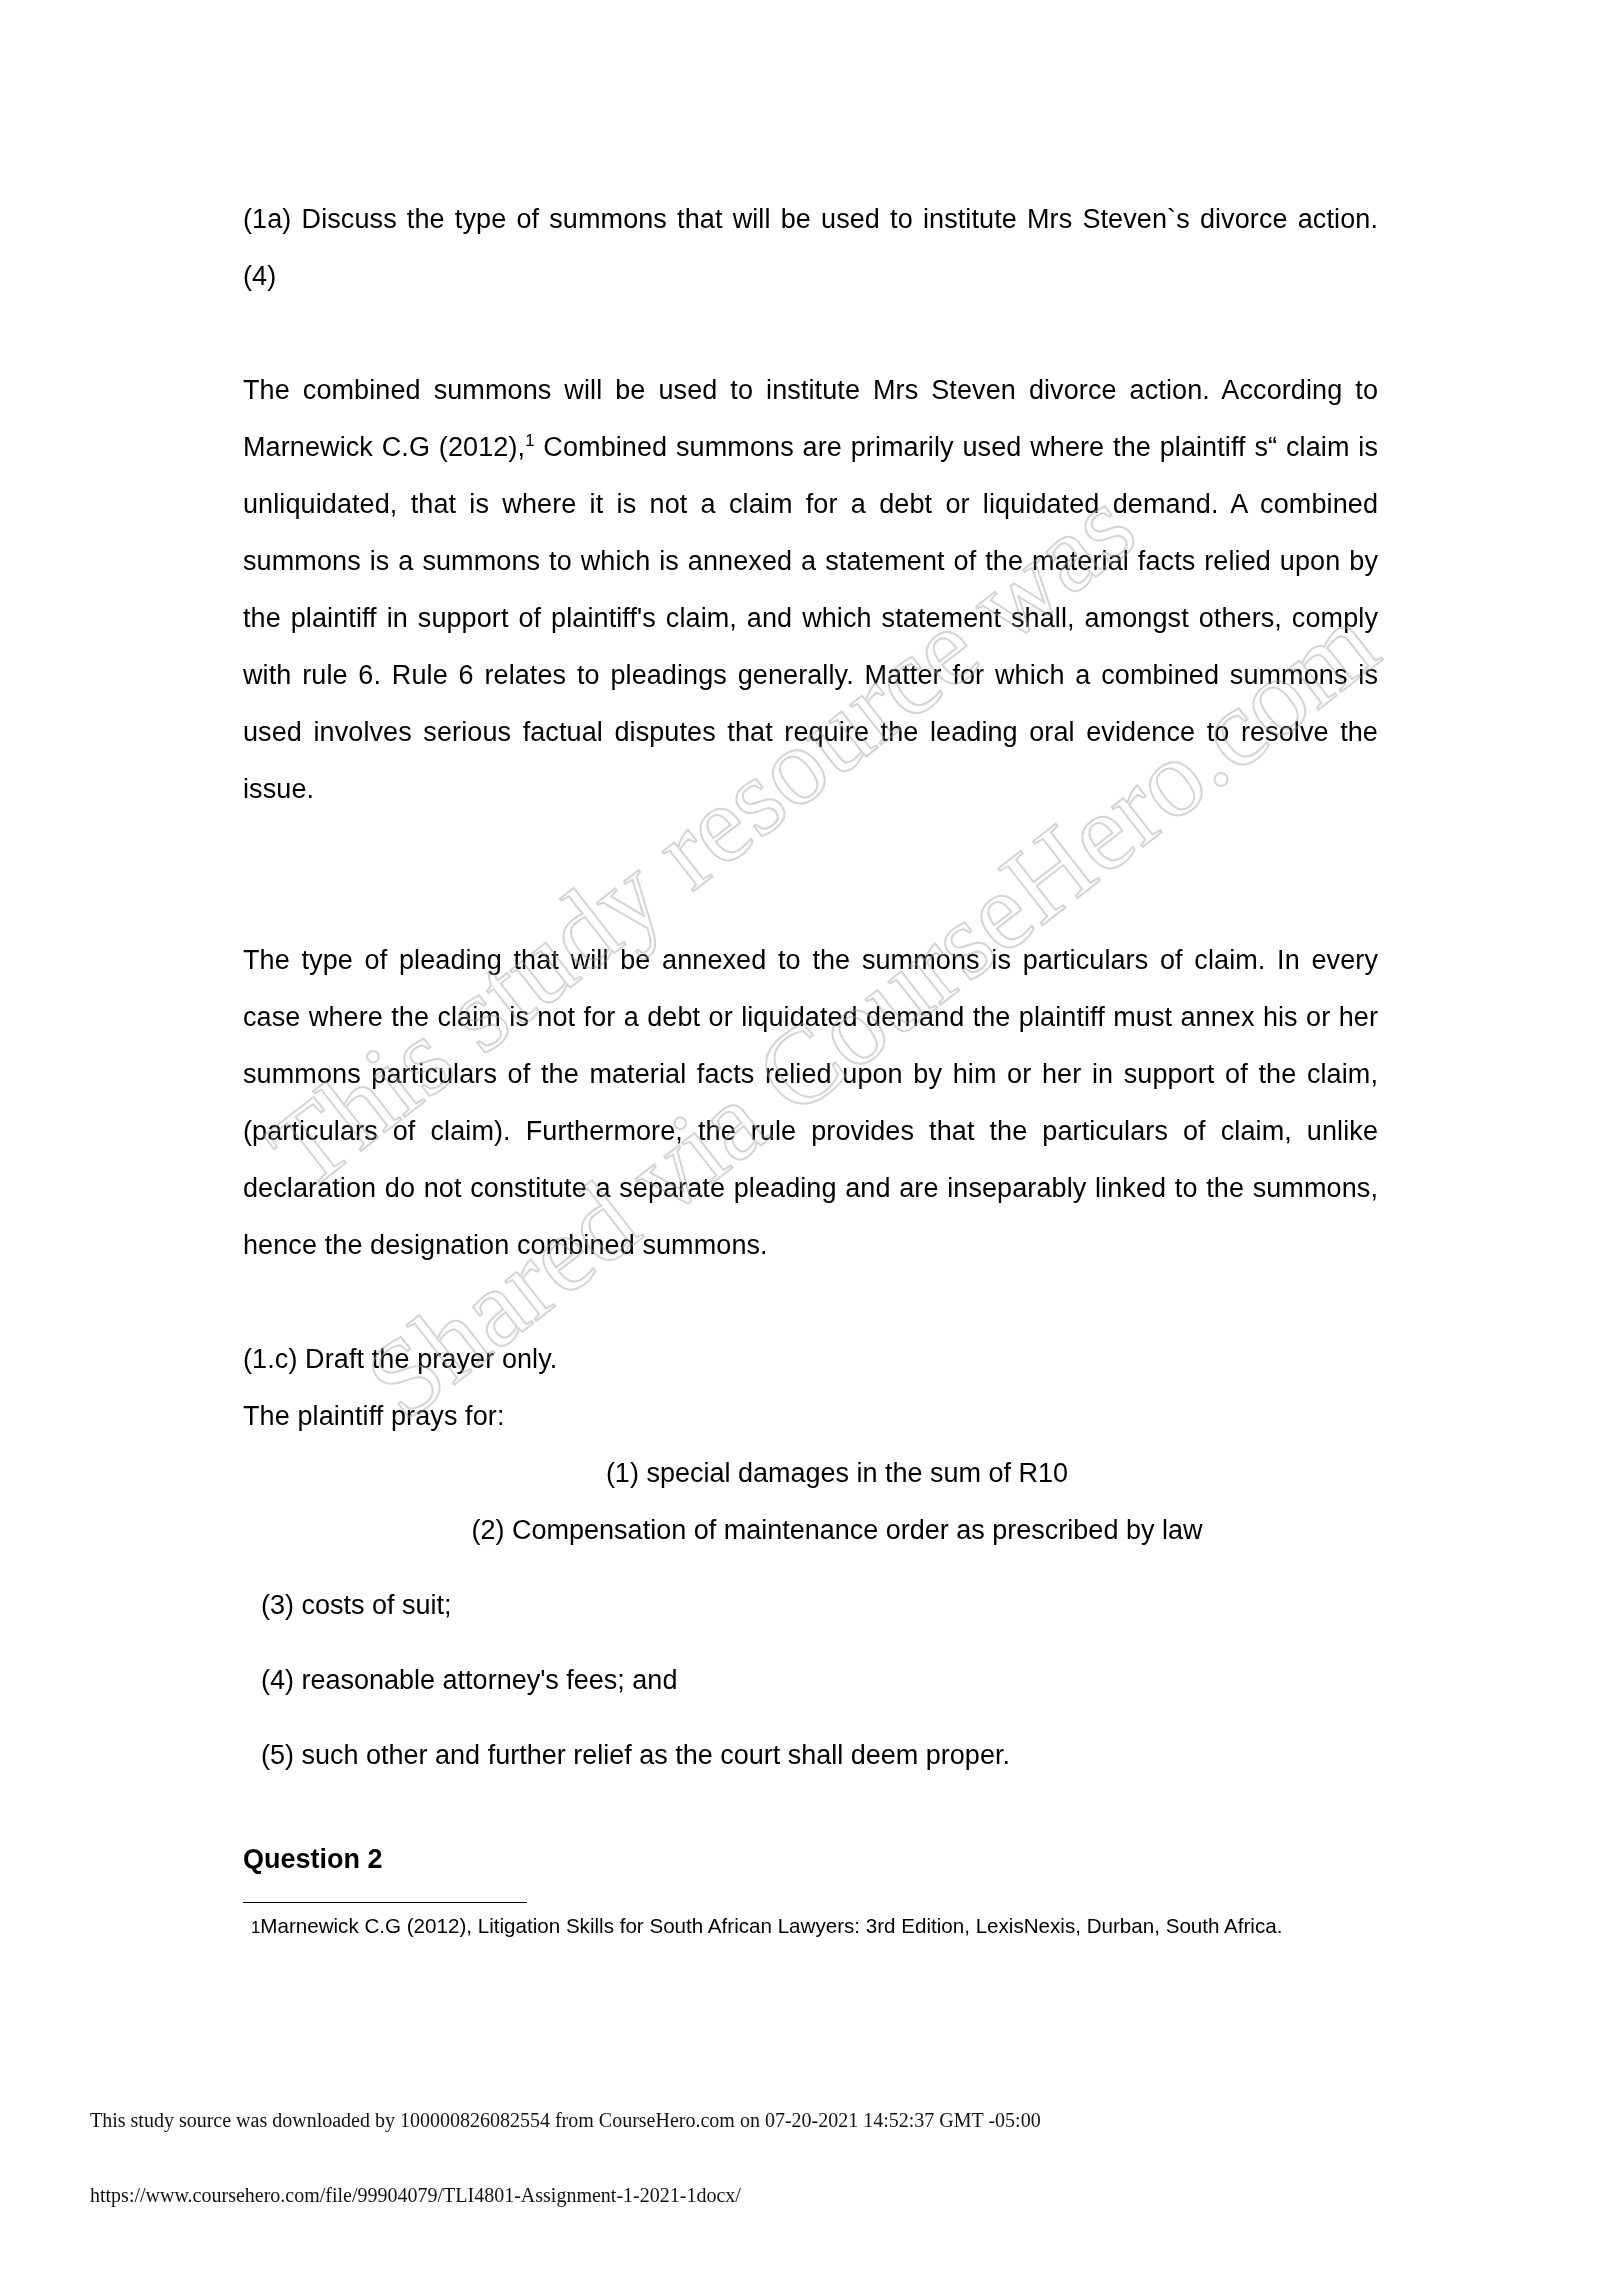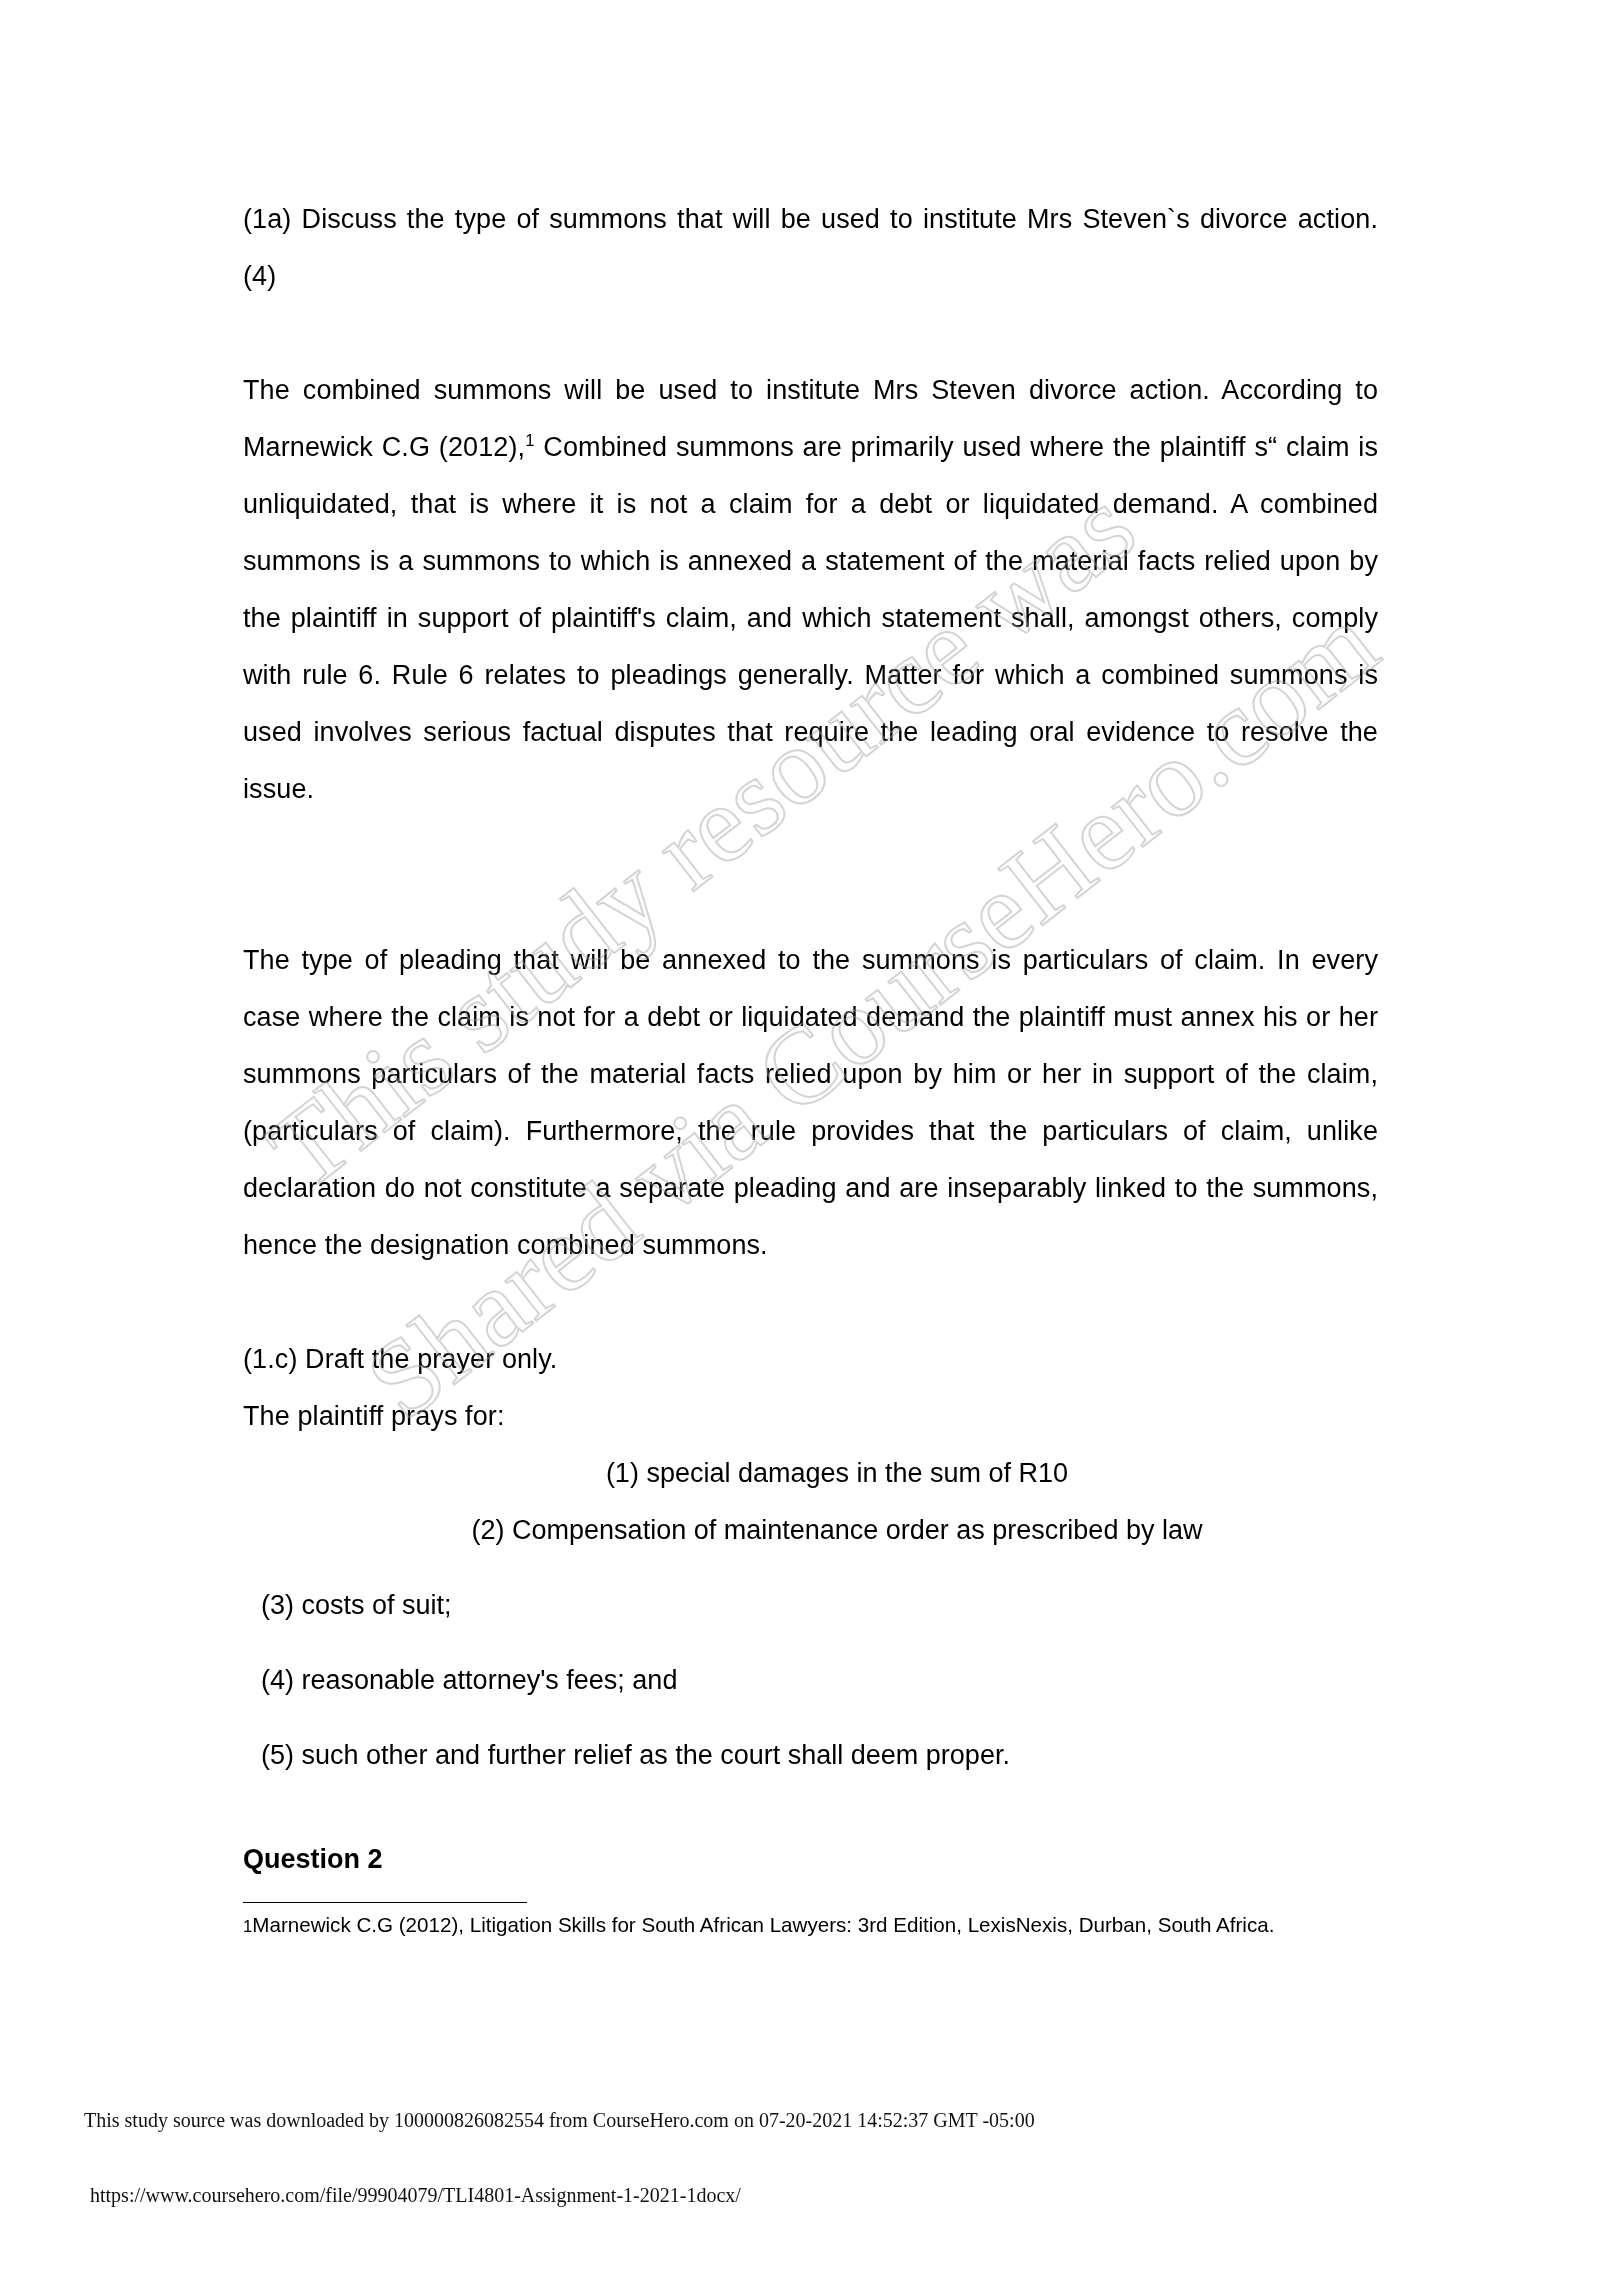--- a/index.html
+++ b/index.html
@@ -70,29 +70,29 @@
   }
   .fn-rule {
     width: 284px;
     height: 0;
     border-top: 1.5px solid #000;
     margin: 13.7px 0 7.8px 0;
   }
   .footnote {
     font-size: 20.6px;
     line-height: 30px;
-    margin: 0;
+    margin: 8px;
     width: 1135px;
   }
   .footnote .fnum {
     font-size: 16.7px;
   }
   .dl-note {
     position: absolute;
-    left: 84px;
+    left: 90px;
     top: 2109px;
     font-family: "Liberation Serif", serif;
     font-size: 20px;
     color: #111;
     white-space: nowrap;
   }
   .dl-url {
     position: absolute;
     left: 90px;
     top: 2184px;

